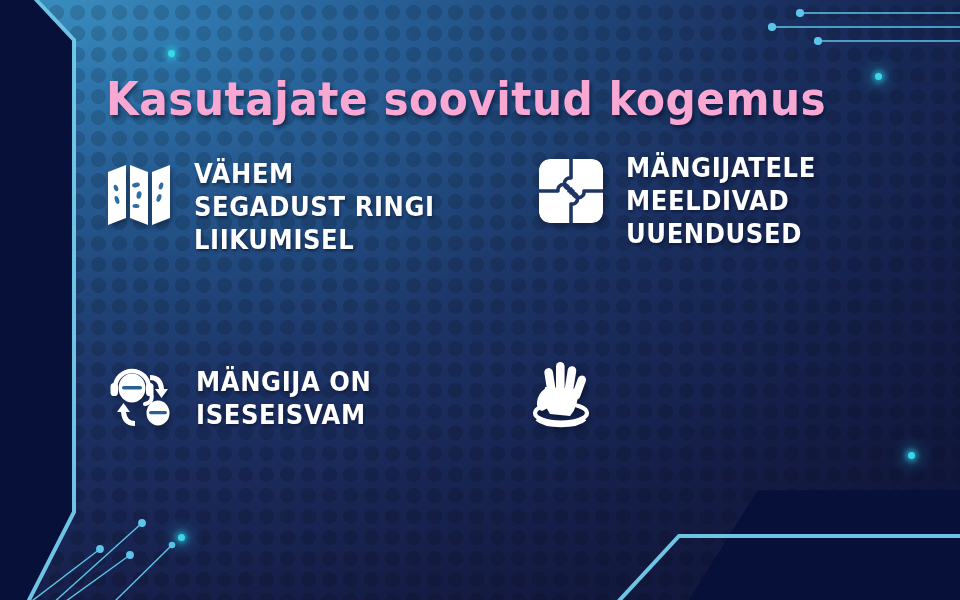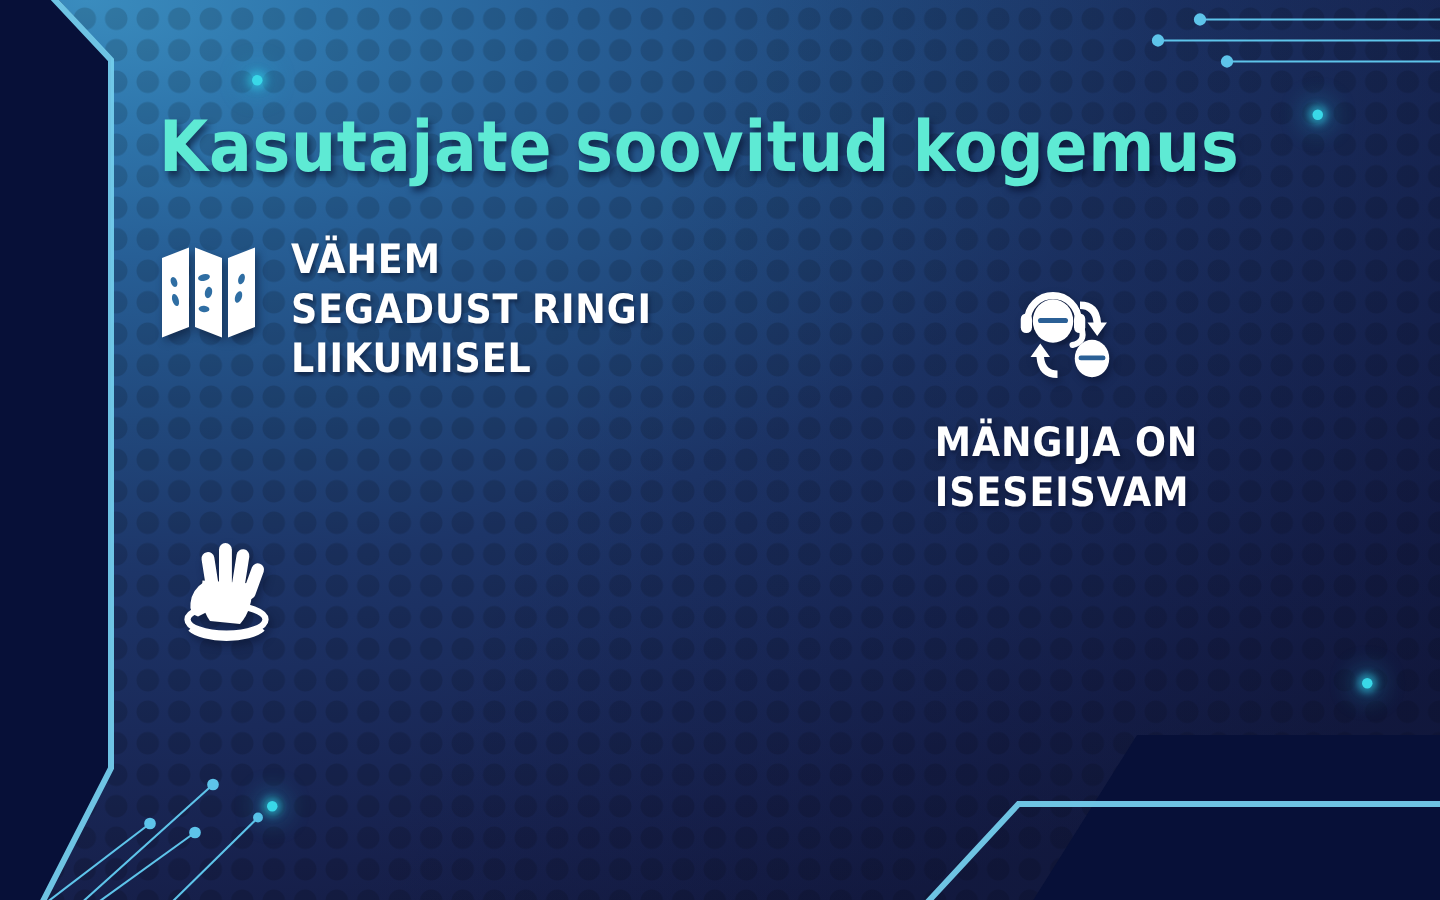--- a/index.html
+++ b/index.html
@@ -76,21 +76,21 @@
   }
 
   
   .title {
     position: absolute;
     left: 106px;
     top: 74px;
     font-size: 47px;
     line-height: 1.05;
     font-weight: bold;
-    color: #5eead4;
+    color: #f9a8d4;
     letter-spacing: 0.5px;
     font-stretch: condensed;
     text-shadow: 2px 3px 4px rgba(4,10,34,0.55);
     font-family: "DejaVu Sans", sans-serif;
     white-space: nowrap;
   }
 
   
   .features {
     position: absolute;
@@ -132,21 +132,21 @@
     padding-top: 2px;
     white-space: pre-line;
   }
   .f2 .feature-label { padding-top: 0; }
   .f3 .feature-label { padding-top: 0; }
   .f4 .feature-label { padding-top: 0; }
 
   
   .f1 { margin-top: 4px; }
   .f2 { margin-top: 0px; margin-left: 22px; }
-  .f3 { margin-top: 34px; margin-left: 2px; flex-direction: column; }
+  .f3 { margin-top: 34px; margin-left: 2px; }
   .f4 { margin-top: 22px; margin-left: 12px; }
 </style>
 </head>
 <body>
 
 <div id="slide">
 
   <div class="bg-gradient"></div>
   <div class="bg-halftone"></div>
   <div class="bg-vignette"></div>
@@ -211,20 +211,52 @@
             <ellipse cx="55" cy="26" rx="2.1" ry="3.6" transform="rotate(18 55 26)"></ellipse>
             <ellipse cx="53" cy="38" rx="2.2" ry="4.0" transform="rotate(20 53 38)"></ellipse>
           </g>
         </svg>
       </span>
       <span class="feature-label">VÄHEM
 SEGADUST RINGI
 LIIKUMISEL</span>
     </div>
 
+    <div class="feature f2">
+      <span class="feature-icon">
+        <svg width="64" height="64" viewBox="0 0 64 64">
+          <defs>
+            <clipPath id="pz">
+              <rect x="0" y="0" width="64" height="64" rx="11" ry="11"></rect>
+            </clipPath>
+          </defs>
+          <g clip-path="url(#pz)">
+            <rect x="0" y="0" width="64" height="64" rx="11" ry="11" fill="#ffffff"></rect>
+
+            <g fill="none" stroke="#1f3566" stroke-width="3.6" stroke-linecap="round" stroke-linejoin="round">
+
+              <path d="M32 0 L32 19
+                       a5.6 5.6 0 1 0 0 11
+                       L32 34
+                       a5.6 5.6 0 1 1 0 11
+                       L32 64"></path>
+
+              <path d="M0 32 L19 32
+                       a5.6 5.6 0 1 1 11 0
+                       L34 32
+                       a5.6 5.6 0 1 0 11 0
+                       L64 32"></path>
+            </g>
+          </g>
+        </svg>
+      </span>
+      <span class="feature-label">MÄNGIJATELE
+MEELDIVAD
+UUENDUSED</span>
+    </div>
 
     <div class="feature f3 r2">
       <span class="feature-icon">
         <svg width="72" height="66" viewBox="0 0 72 66">
           <g fill="#ffffff">
 
             <ellipse cx="27" cy="22" rx="13.5" ry="14.5"></ellipse>
 
             <path d="M10 22 a17 17 0 0 1 34 0" fill="none" stroke="#ffffff" stroke-width="4.6" stroke-linecap="round"></path>
 

